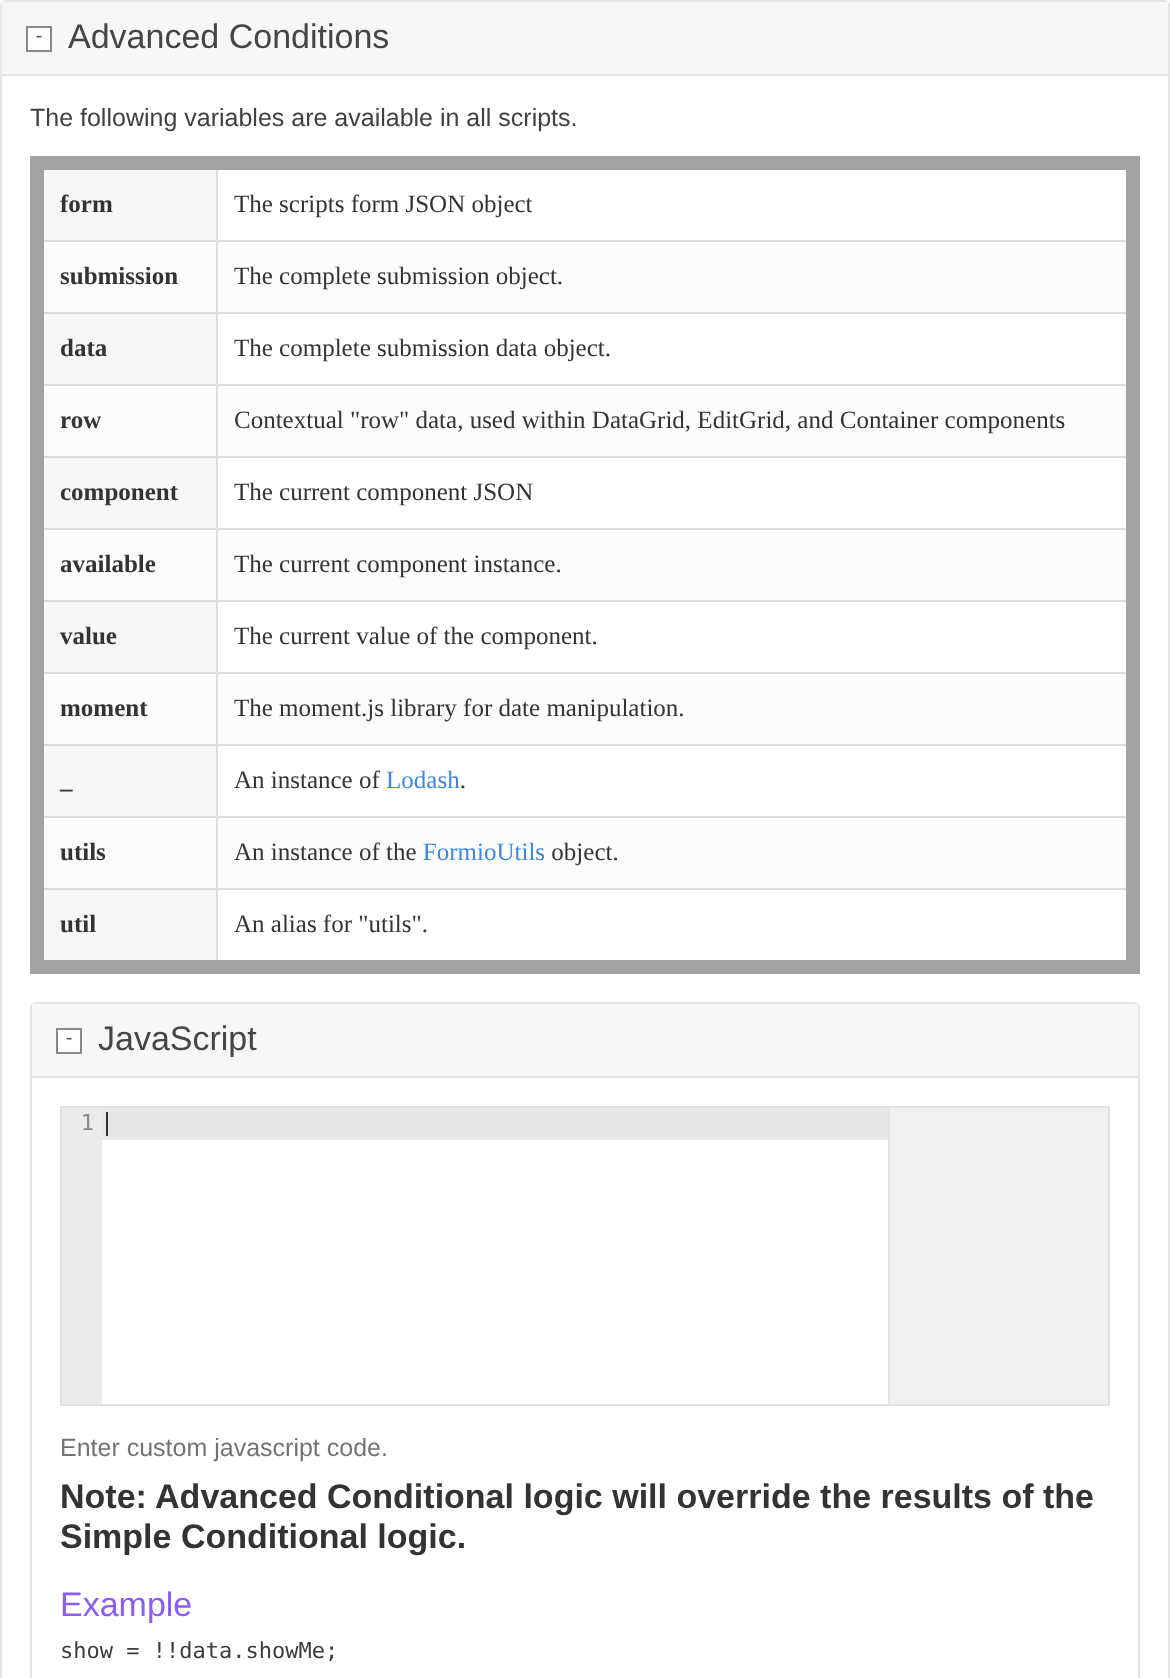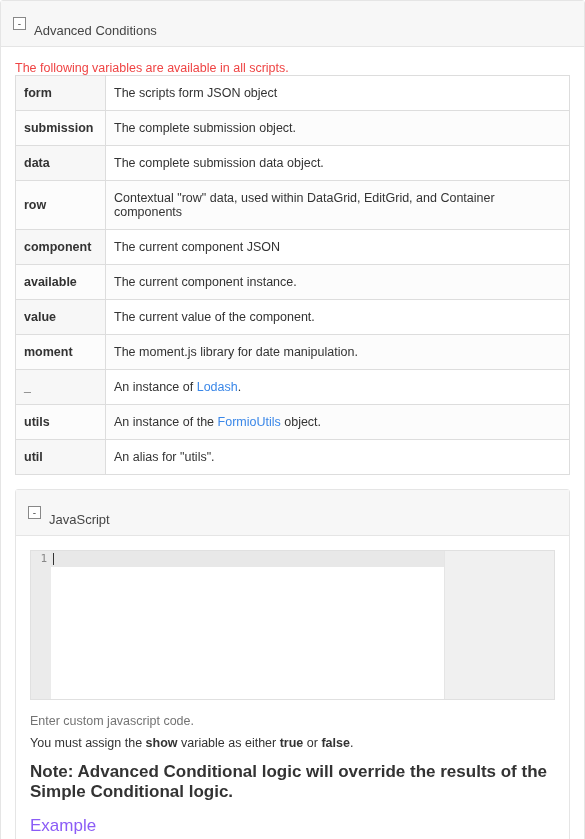--- a/index.html
+++ b/index.html
@@ -18,50 +18,51 @@
   }
   .panel-header {
     background: #f7f7f7;
     border-bottom: 1px solid #e5e5e5;
     padding: 8px 12px;
     display: flex;
     align-items: center;
     gap: 8px;
   }
   .panel-title {
-    font-size: 13px;
+    font-size: 17px;
     font-weight: 400;
     color: #454545;
-    margin-top: 14px;
   }
   .collapse-toggle {
     width: 13px;
     height: 13px;
     border: 1px solid #888;
     display: inline-flex;
     align-items: center;
     justify-content: center;
     font-size: 10px;
     line-height: 1;
     color: #555;
     background: #fff;
     cursor: pointer;
     user-select: none;
   }
   .panel-body {
     padding: 14px;
   }
   .intro {
-    color: #ef4444;
+    color: #404040;
+    margin-bottom: 12px;
     font-size: 12.5px;
   }
   table.vars {
     width: 100%;
     border-collapse: collapse;
-    border: 1px solid #a3a3a3;
+    border: 7px solid #a3a3a3;
+    font-family: Liberation Serif, serif;
   }
   table.vars th, table.vars td {
     border: 1px solid #ddd;
     padding: 10px 8px;
     text-align: left;
     font-size: 12.5px;
     vertical-align: middle;
   }
   table.vars th {
     background: #f7f7f7;
@@ -227,23 +228,20 @@
           </div>
           <div class="code-area">
             <div class="active-line"></div>
             <div class="cursor"></div>
             <div class="code-scroll"></div>
           </div>
         </div>
 
         <p class="help-block">Enter custom javascript code.</p>
 
-        <p class="help-assign">
-          <span>You must assign the </span><strong>show</strong><span> variable as either </span><strong>true</strong><span> or </span><strong>false</strong><span>.</span>
-        </p>
 
         <p class="help-note">Note: Advanced Conditional logic will override the results of the Simple Conditional logic.</p>
 
         <h4 class="example-heading">Example</h4>
         <div class="example-code">show = !!data.showMe;</div>
       </div>
     </div>
 
   </div>
 </div>

